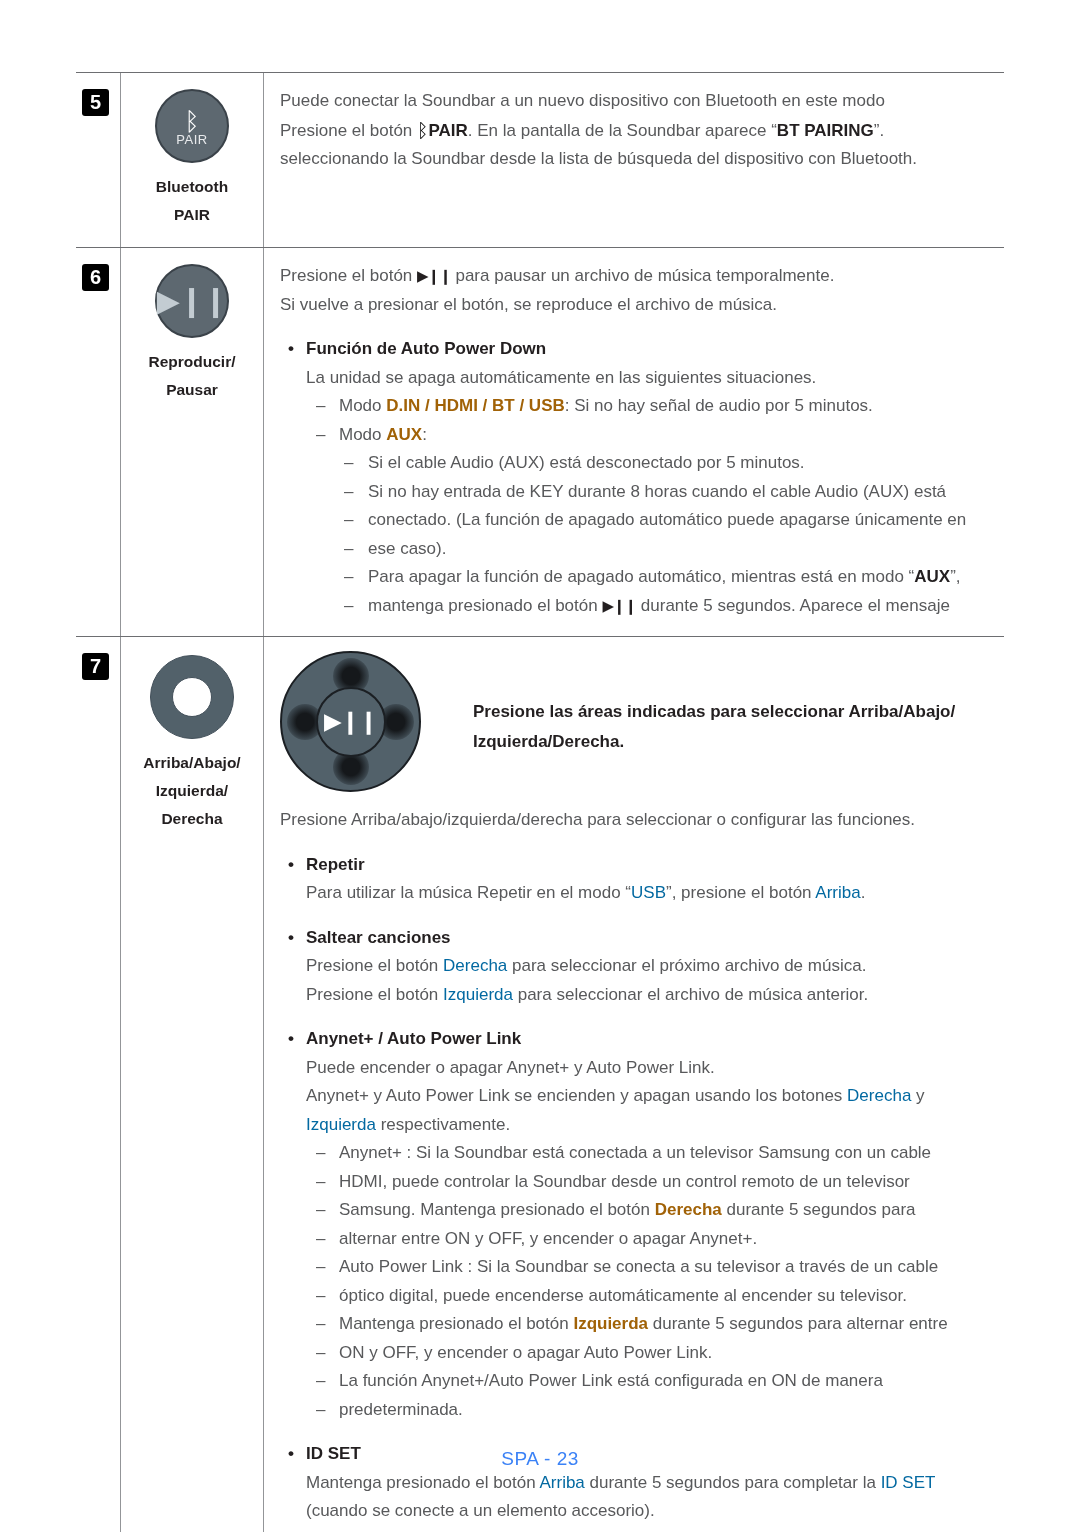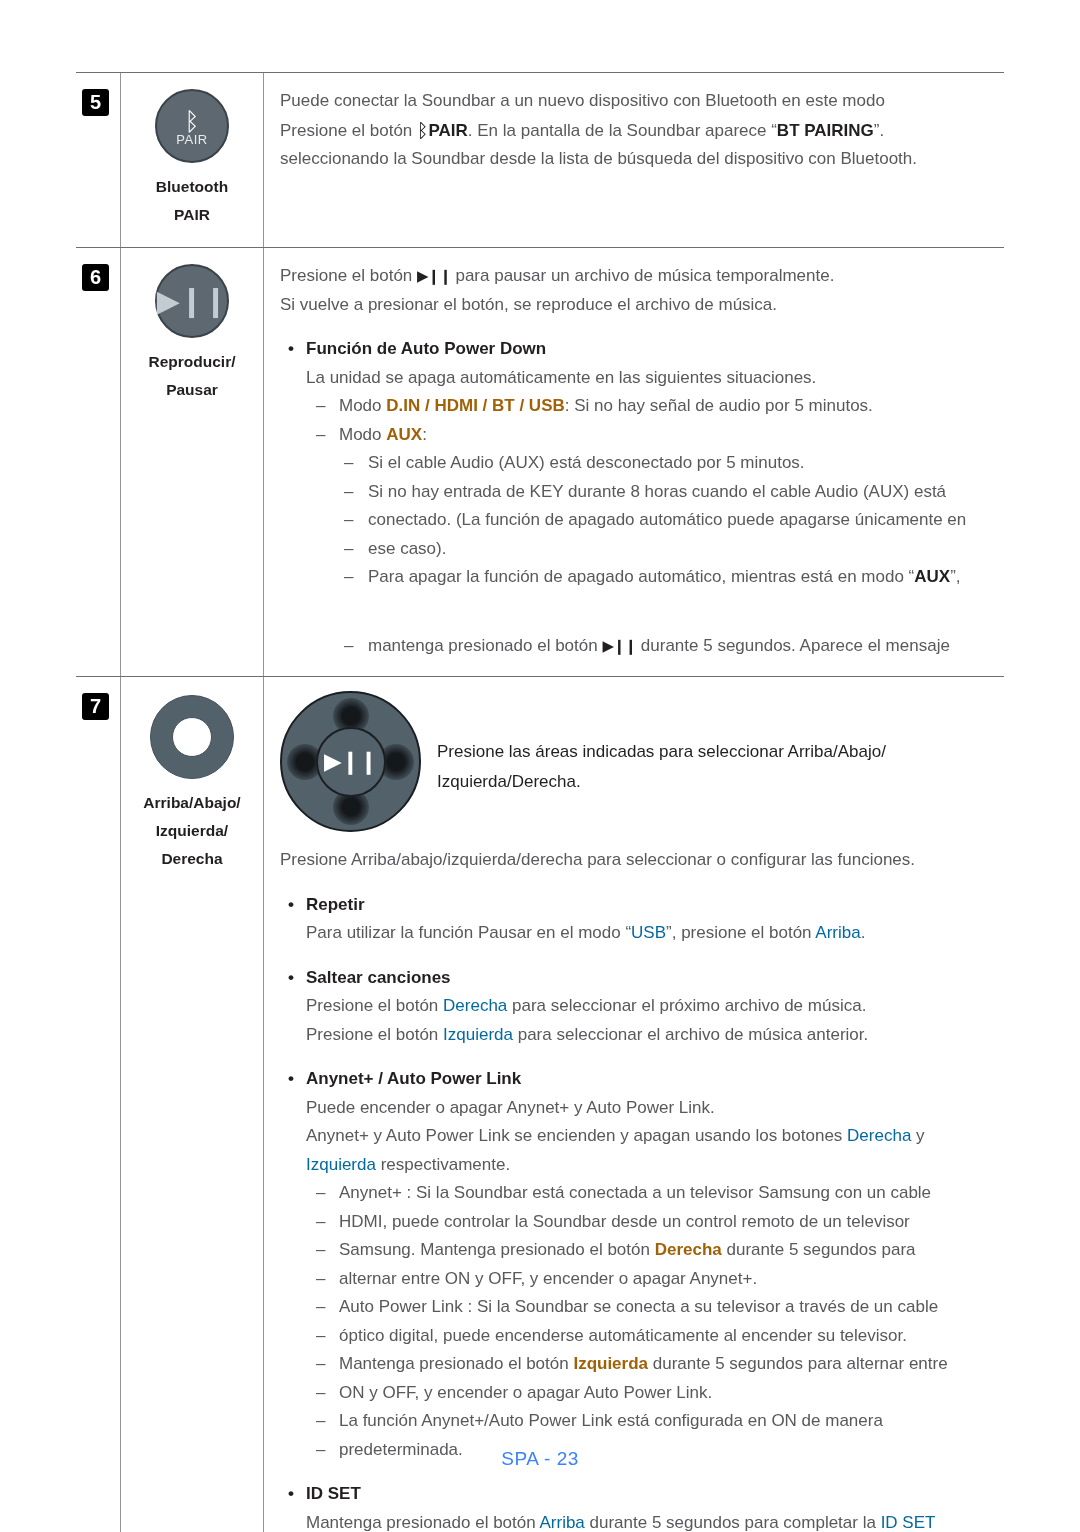--- a/index.html
+++ b/index.html
@@ -263,23 +263,24 @@
   }
 
   .dpad-row {
     display: flex;
     align-items: flex-start;
   }
   .dpad-head {
     padding-top: 46px;
     font-size: 17px;
     line-height: 30px;
-    font-weight: normal;
+    font-weight: bold;
     color: #231f20;
     font-family: "Liberation Sans", sans-serif;
+    margin-left: 36px;
   }
 
   
   .footer {
     position: absolute;
     left: 0;
     top: 1448px;
     width: 1080px;
     text-align: center;
     font-size: 19px;
@@ -346,21 +347,21 @@
         </div>
         <div class="dash2" style="padding-left:88px;">
           <span>conectado. (La función de apagado automático puede apagarse únicamente en</span>
         </div>
         <div class="dash2" style="padding-left:88px;">
           <span>ese caso).</span>
         </div>
         <div class="dash2">
           <span>Para apagar la función de apagado automático, mientras está en modo “</span><b>AUX</b><span>”,</span>
         </div>
-        <div class="dash2" style="padding-left:88px;margin-top:40px;">
+        <div class="dash2" style="padding-left:88px;">
           <span>mantenga presionado el botón </span><span class="glyph-inline">▶❙❙</span><span> durante 5 segundos. Aparece el mensaje</span>
         </div>
       </div>
     </div>
 
     <div class="row last">
       <div class="col-num">
         <div class="badge">7</div>
       </div>
       <div class="col-icon">
@@ -384,21 +385,21 @@
           <div>
             <div class="dpad-head">Presione las áreas indicadas para seleccionar Arriba/Abajo/</div>
             <div class="dpad-head" style="padding-top:0;">Izquierda/Derecha.</div>
           </div>
         </div>
 
         <div class="p" style="margin-top:14px;">Presione Arriba/abajo/izquierda/derecha para seleccionar o configurar las funciones.</div>
 
         <div class="bullet">Repetir</div>
         <div class="sub">
-          <span>Para utilizar la función Pausar en el modo “</span><b>USB</b><span>”, presione el botón </span><b>Arriba</b><span>.</span>
+          <span>Para utilizar la música Repetir en el modo “</span><b>USB</b><span>”, presione el botón </span><b>Arriba</b><span>.</span>
         </div>
 
         <div class="bullet">Saltear canciones</div>
         <div class="sub">
           <span>Presione el botón </span><b>Derecha</b><span> para seleccionar el próximo archivo de música.</span>
         </div>
         <div class="sub">
           <span>Presione el botón </span><b>Izquierda</b><span> para seleccionar el archivo de música anterior.</span>
         </div>
 

